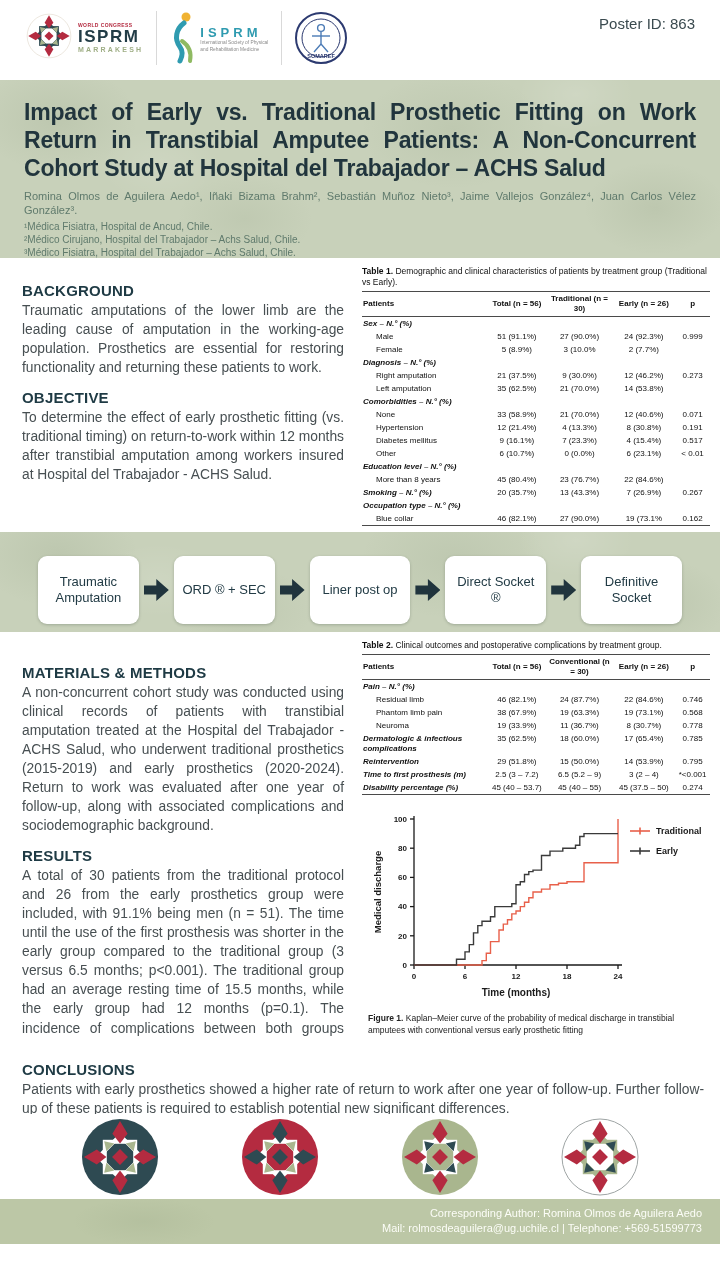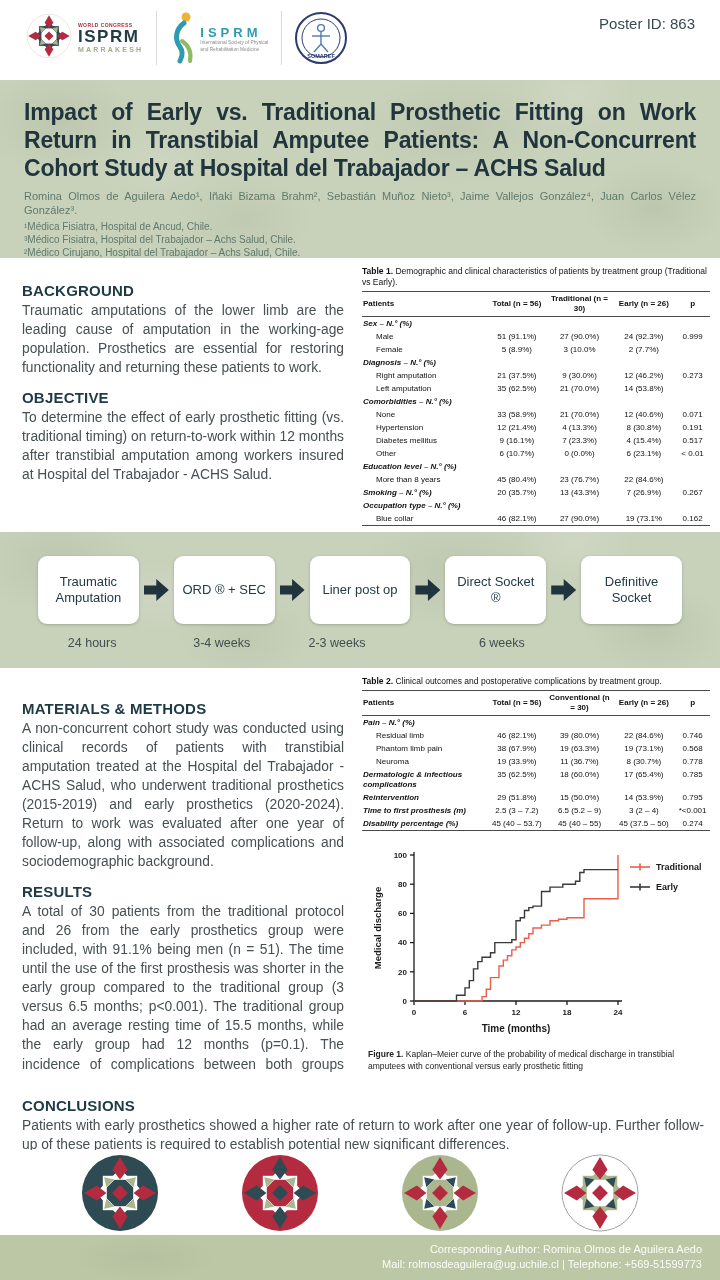--- a/index.html
+++ b/index.html
@@ -62,21 +62,21 @@
   .tbl thead th.c0{text-align:left;}
   .tbl th.c0{width:36%;} .tbl th.c1{width:17%;} .tbl th.c2{width:19%;} .tbl th.c3{width:18%;} .tbl th.c4{width:10%;}
   .tbl tbody td{padding:1.5px 1px;line-height:1.25;vertical-align:top;}
   .tbl tbody tr:last-child td{border-bottom:1.6px solid #4a4a4a;}
   .tbl td.val{text-align:center;}
   .tbl td.lbl{text-align:left;}
   .tbl td.lbl.cat,.tbl td.lbl.catval{font-weight:700;font-style:italic;}
   .tbl td.lbl.sub{padding-left:14px;}
 
   
-  .flow-band{height:136px;padding:24px 38px 0 38px;position:relative;}
+  .flow-band{height:100px;padding:24px 38px 0 38px;position:relative;}
   .flow-row{display:flex;align-items:center;}
   .flow-box{background:#fff;border-radius:9px;min-height:60px;flex:1;display:flex;align-items:center;
             justify-content:center;text-align:center;font-size:13px;color:#223b45;font-weight:500;
             padding:4px 6px;box-shadow:0 1px 3px rgba(40,55,45,.25);line-height:1.2;}
   .flow-arrow{flex:0 0 25px;width:25px;height:26px;background:#20343d;margin:0 5px;
               clip-path:polygon(0 33%,50% 33%,50% 8%,100% 50%,50% 92%,50% 67%,0 67%);}
   .interval-row{position:absolute;left:0;right:0;top:104px;height:24px;}
   .interval{position:absolute;transform:translateX(-50%);font-size:12.5px;color:#414e4e;white-space:nowrap;}
 
   
@@ -146,22 +146,22 @@
         <text x="26" y="46" text-anchor="middle" style="font:bold 5.5px 'Liberation Sans',sans-serif" fill="#2c3a70">SOMAREF</text>
       </svg>
     </div>
     <div class="poster-id">Poster ID: 863</div>
   </header>
 
   <section class="title-band green-band">
     <h1>Impact of Early vs. Traditional Prosthetic Fitting on Work Return in Transtibial Amputee Patients: A Non-Concurrent Cohort Study at Hospital del Trabajador – ACHS Salud</h1>
     <p class="authors">Romina Olmos de Aguilera Aedo¹, Iñaki Bizama Brahm², Sebastián Muñoz Nieto³, Jaime Vallejos González⁴, Juan Carlos Vélez González³.</p>
     <p class="affil">¹Médica Fisiatra, Hospital de Ancud, Chile.</p>
+    <p class="affil">²Médico Cirujano, Hospital del Trabajador – Achs Salud, Chile.</p>
     <p class="affil">³Médico Fisiatra, Hospital del Trabajador – Achs Salud, Chile.</p>
-    <p class="affil">²Médico Cirujano, Hospital del Trabajador – Achs Salud, Chile.</p>
 
   </section>
 
   <section class="two-col sec1">
     <div class="col-left">
       <h2 class="shead">BACKGROUND</h2>
       <p class="body">Traumatic amputations of the lower limb are the leading cause of amputation in the working-age population. Prosthetics are essential for restoring functionality and returning these patients to work.</p>
       <h2 class="shead gap">OBJECTIVE</h2>
       <p class="body">To determine the effect of early prosthetic fitting (vs. traditional timing) on return-to-work within 12 months after transtibial amputation among workers insured at Hospital del Trabajador - ACHS Salud.</p>
     </div>
@@ -341,21 +341,21 @@
               <tr>
                 <td class="lbl cat">Pain – N.° (%)</td>
                 <td class="val"></td>
                 <td class="val"></td>
                 <td class="val"></td>
                 <td class="val"></td>
               </tr>
               <tr>
                 <td class="lbl sub">Residual limb</td>
                 <td class="val">46 (82.1%)</td>
-                <td class="val">39 (80.0%)</td>
+                <td class="val">24 (87.7%)</td>
                 <td class="val">22 (84.6%)</td>
                 <td class="val">0.746</td>
               </tr>
               <tr>
                 <td class="lbl sub">Phantom limb pain</td>
                 <td class="val">38 (67.9%)</td>
                 <td class="val">19 (63.3%)</td>
                 <td class="val">19 (73.1%)</td>
                 <td class="val">0.568</td>
               </tr>

